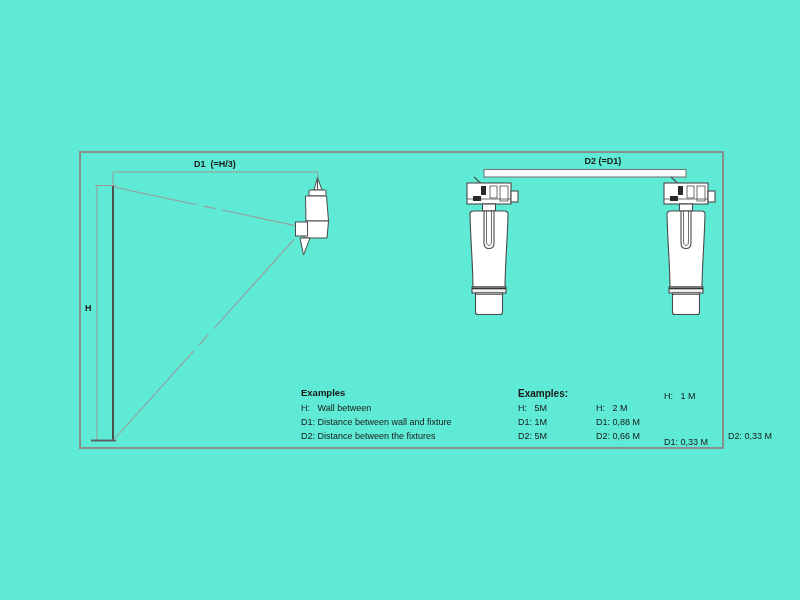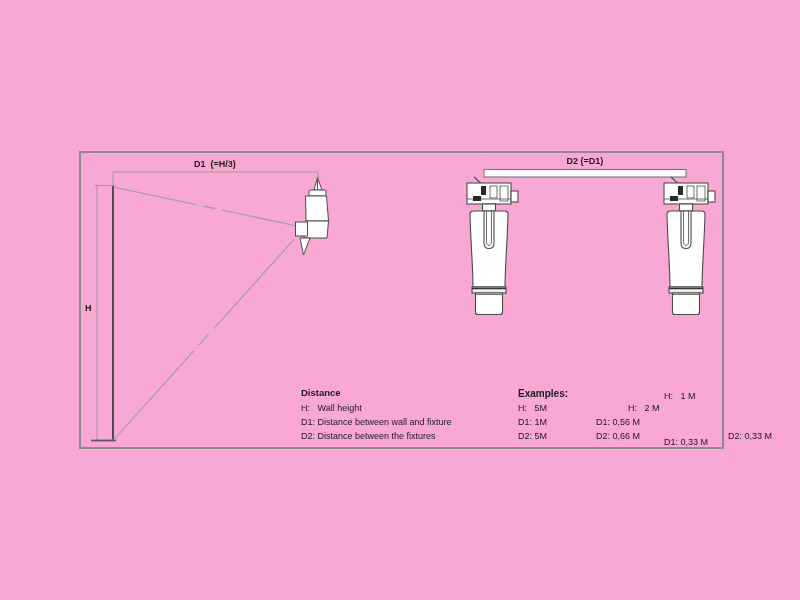--- a/index.html
+++ b/index.html
@@ -1,17 +1,17 @@
 <!DOCTYPE html>
 <html><head>
 <meta charset="utf-8">
 <style>
   html,body { margin:0; padding:0; background:#ffffff; }
   .canvas {
-    position:relative; width:800px; height:600px; background:#f9a8d4;
+    position:relative; width:800px; height:600px; background:#5eead4;
     font-family:"Liberation Sans", sans-serif; overflow:hidden;
   }
   .art { position:absolute; left:0; top:0; }
   .lbl {
     position:absolute; font-size:9px; color:#1a1a1a;
     white-space:pre; line-height:1.1;
   }
   .bold { font-weight:bold; }
   .center { text-align:center; }
 </style>
@@ -88,34 +88,34 @@
     </g>
 
     <use href="#trackFixture" x="489"></use>
     <use href="#trackFixture" x="686"></use>
   </svg>
 
   <div class="lbl bold center" style="left:155px; top:160px; width:120px;">D1  (=H/3)</div>
 
   <div class="lbl bold" style="left:85px; top:304px;">H</div>
 
-  <div class="lbl bold center" style="left:525px; top:157px; width:120px;">D2 (=D1)</div>
+  <div class="lbl bold center" style="left:543px; top:157px; width:120px;">D2 (=D1)</div>
 
-  <div class="lbl bold" style="left:301px; top:388px; font-size:9.5px;">Distance</div>
-  <div class="lbl" style="left:301px; top:404px;">H:   Wall height</div>
+  <div class="lbl bold" style="left:301px; top:388px; font-size:9.5px;">Examples</div>
+  <div class="lbl" style="left:301px; top:404px;">H:   Wall between</div>
   <div class="lbl" style="left:301px; top:418px;">D1: Distance between wall and fixture</div>
   <div class="lbl" style="left:301px; top:432px;">D2: Distance between the fixtures</div>
 
   <div class="lbl bold" style="left:518px; top:388px; font-size:10px;">Examples:</div>
 
   <div class="lbl" style="left:518px; top:404px;">H:   5M</div>
   <div class="lbl" style="left:518px; top:418px;">D1: 1M</div>
   <div class="lbl" style="left:518px; top:432px;">D2: 5M</div>
 
-  <div class="lbl" style="left:596px; top:404px;margin-left:32px;">H:   2 M</div>
-  <div class="lbl" style="left:596px; top:418px;">D1: 0,56 M</div>
+  <div class="lbl" style="left:596px; top:404px;">H:   2 M</div>
+  <div class="lbl" style="left:596px; top:418px;">D1: 0,88 M</div>
   <div class="lbl" style="left:596px; top:432px;">D2: 0,66 M</div>
 
   <div class="lbl" style="left:664px; top:392px;">H:   1 M</div>
   <div class="lbl" style="left:664px; top:418px;margin-top:20px;">D1: 0,33 M</div>
   <div class="lbl" style="left:696px; top:432px;margin-left:32px;">D2: 0,33 M</div>
 
 </div>
 
 </body></html>

